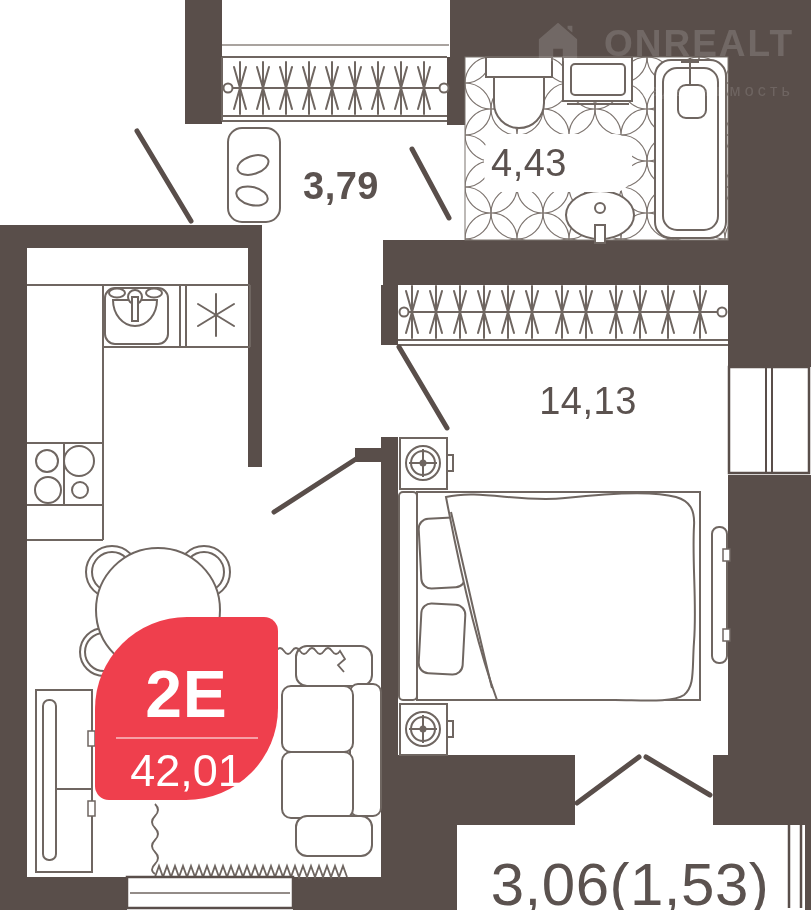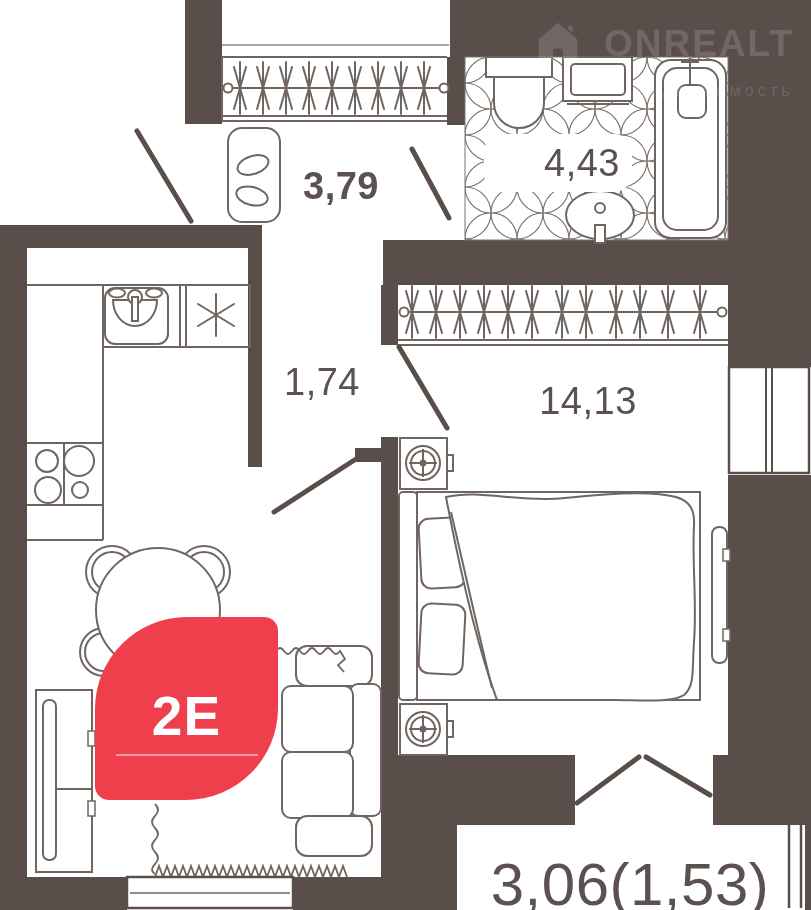--- a/index.html
+++ b/index.html
@@ -5,21 +5,21 @@
   html,body{margin:0;padding:0;background:#ffffff;font-family:"Liberation Sans",sans-serif;}
   #plan{position:relative;width:811px;height:910px;background:#ffffff;overflow:hidden;}
   .wall{position:absolute;background:#594e4a;}
   svg.overlay{position:absolute;left:0;top:0;z-index:10;pointer-events:none;}
   .area-label{position:absolute;transform:translate(-50%,-50%);font-size:38px;color:#5b524f;
     letter-spacing:.5px;white-space:nowrap;z-index:20;}
   .area-label.big{font-size:60px;}
   .badge{position:absolute;left:95px;top:617px;width:183px;height:183px;background:#ef3f4d;
     border-radius:92px 14px 92px 14px;display:flex;flex-direction:column;align-items:center;
     justify-content:center;color:#ffffff;z-index:30;}
-  .badge .type{font-size:55px;font-weight:600;line-height:1;letter-spacing:1px;margin-top:36px;}
+  .badge .type{font-size:66px;font-weight:600;line-height:1;letter-spacing:1px;margin-top:36px;}
   .badge .divider{width:142px;height:2px;background:rgba(255,255,255,.5);margin:10px 0 9px;}
   .badge .area{font-size:45px;font-weight:400;line-height:1;}
   .watermark{position:absolute;left:552px;top:20px;width:242px;z-index:40;pointer-events:none;}
   .watermark .row{display:flex;align-items:center;gap:24px;justify-content:flex-end;}
   .watermark .brand{font-size:37px;font-weight:700;letter-spacing:2px;color:rgba(255,255,255,.15);}
   .watermark .sub{font-size:16px;letter-spacing:4.2px;text-align:right;color:rgba(255,255,255,.13);margin-top:14px;}
 </style>
 </head>
 <body>
 
@@ -269,28 +269,28 @@
       <line x1="137" y1="131" x2="191" y2="221"></line>
       <line x1="412" y1="149" x2="449" y2="218"></line>
       <line x1="399" y1="347" x2="447" y2="428"></line>
       <line x1="274" y1="512" x2="356" y2="459"></line>
       <line x1="577" y1="803" x2="639" y2="757"></line>
       <line x1="646" y1="757" x2="710" y2="795"></line>
     </g>
   </svg>
 
   <div class="area-label" style="left:341px;top:186px;font-weight:bold;">3,79</div>
-  <div class="area-label" style="left:582px;top:163px;">4,43</div>
-  <div class="area-label" style="left:322px;top:382px;">1,74</div>
+  <div class="area-label" style="left:529px;top:163px;">4,43</div>
   <div class="area-label" style="left:588px;top:401px;">14,13</div>
   <div class="area-label big" style="left:630px;top:884px;">3,06(1,53)</div>
 
   <div class="badge">
     <div class="type">2Е</div>
     <div class="divider"></div>
+    <div class="area">42,01</div>
   </div>
 
   <div class="watermark">
     <div class="row">
       <span>
         <svg width="44" height="44" viewBox="0 0 46 46">
           <path d="M23 3 L43 20 V43 H28 V30 H18 V43 H3 V20 Z M33 6 h5 v7 l-5 -4 Z" fill="rgba(255,255,255,0.15)"></path>
         </svg>
       </span>
       <span class="brand">ONREALT</span>

